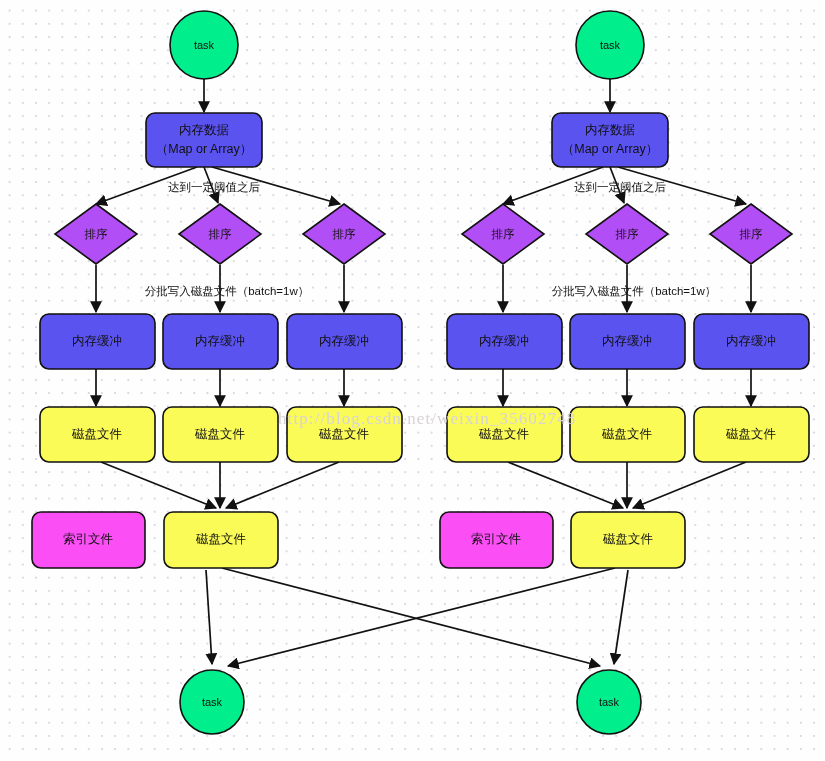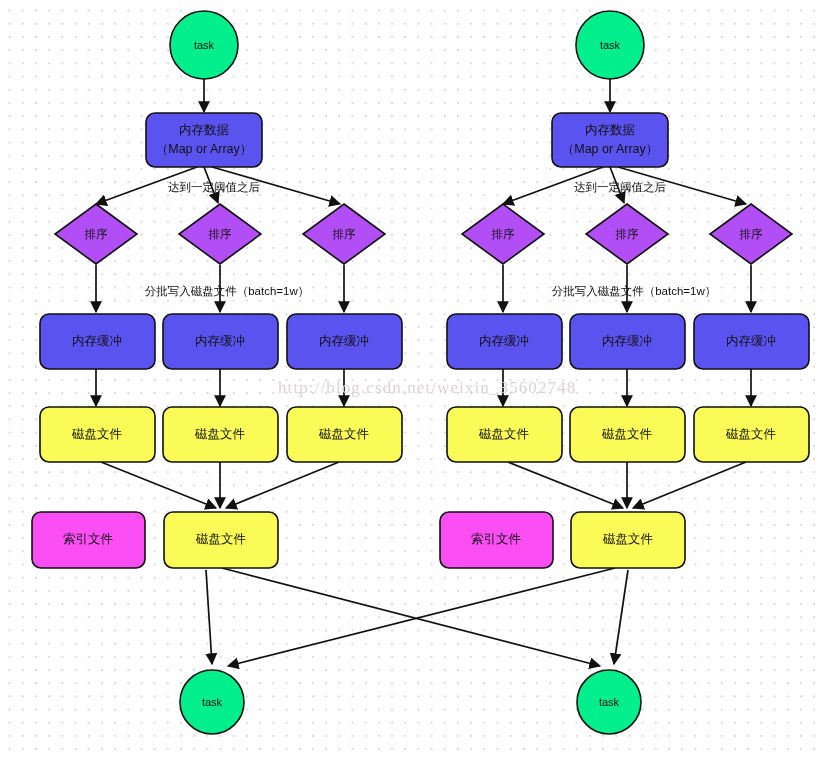--- a/index.html
+++ b/index.html
@@ -54,20 +54,21 @@
     text-anchor: middle;
     dominant-baseline: middle;
   }
   .watermark {
     position: absolute;
     font-family: "Liberation Serif", "DejaVu Serif", serif;
     color: #d9d4d4;
     white-space: nowrap;
     pointer-events: none;
     user-select: none;
+    margin-top: 31px;
   }
   #wm-mid {
     left: 278px;
     top: 378px;
     font-size: 17px;
     letter-spacing: 1.1px;
   }
   #wm-bottom {
     left: 543px;
     top: 731px;

